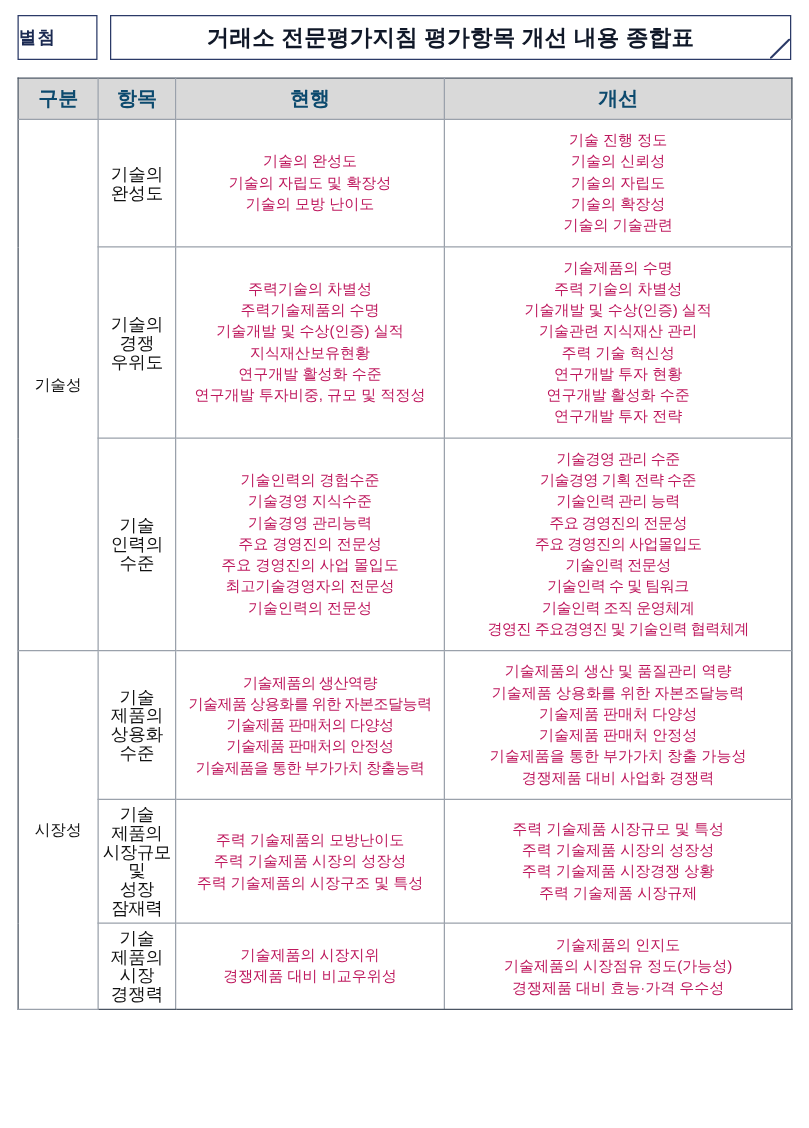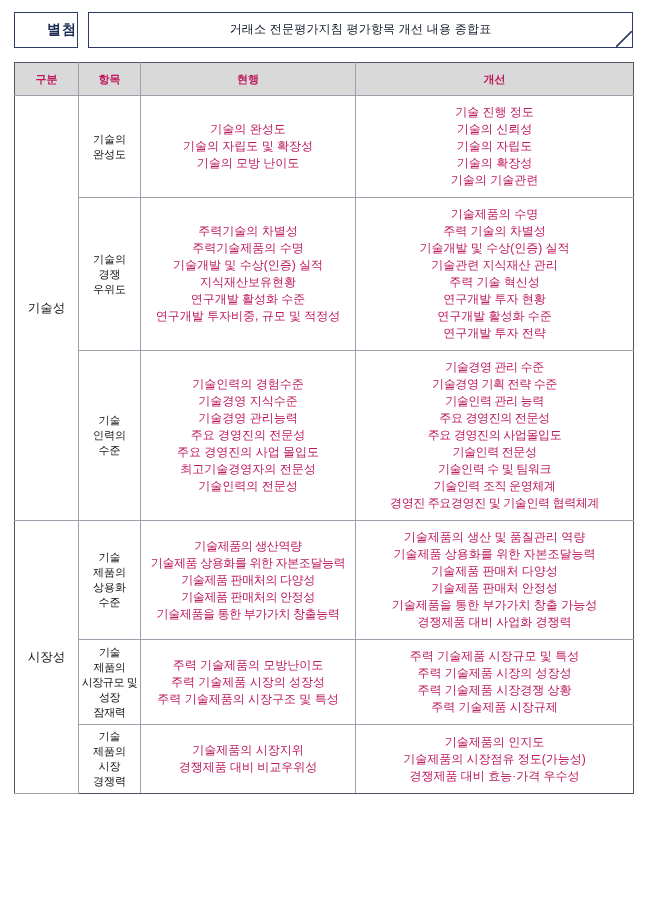--- a/index.html
+++ b/index.html
@@ -28,35 +28,35 @@
     align-items: stretch;
     gap: 10px;
     height: 36px;
     margin-bottom: 14px;
   }
   .tag-box {
     width: 62px;
     border: 1.6px solid #2b3a67;
     display: flex;
     align-items: center;
-    justify-content: flex-end;
+    justify-content: flex-start;
     font-size: 14px;
     font-weight: bold;
     color: #1b2a52;
     letter-spacing: 1px;
   }
   .title-box {
     position: relative;
     flex: 1;
     border: 1.6px solid #2b3a67;
     display: flex;
     align-items: center;
     justify-content: center;
-    font-size: 12px;
-    font-weight: normal;
+    font-size: 18px;
+    font-weight: bold;
     color: #101828;
     letter-spacing: 0.2px;
     overflow: hidden;
   }
   .title-box .fold {
     position: absolute;
     right: 0;
     bottom: 0;
     width: 16px;
     height: 16px;
@@ -71,38 +71,38 @@
     width: 619px;
     table-layout: fixed;
   }
   table.main th, table.main td {
     border: 1px solid #9aa1ab;
     vertical-align: middle;
     text-align: center;
   }
   table.main thead th {
     background: #d9d9d9;
-    font-size: 11px;
+    font-size: 16px;
     font-weight: bold;
     height: 30px;
-    color: #be185d;
+    color: #0c4a6e;
   }
   .col-1 { width: 64px; }
   .col-2 { width: 62px; }
   .col-3 { width: 215px; }
   .col-4 { width: 278px; }
 
   td.group {
     font-size: 12.5px;
     font-weight: normal;
     color: #111;
     margin-top: 13px;
   }
   td.item {
-    font-size: 11px;
+    font-size: 14px;
     line-height: 15px;
     padding: 4px 2px;
     color: #111;
     margin-left: 16px;
   }
   td.cell {
     font-size: 12px;
     line-height: 17px;
     padding: 8px 4px;
     color: #be185d;

